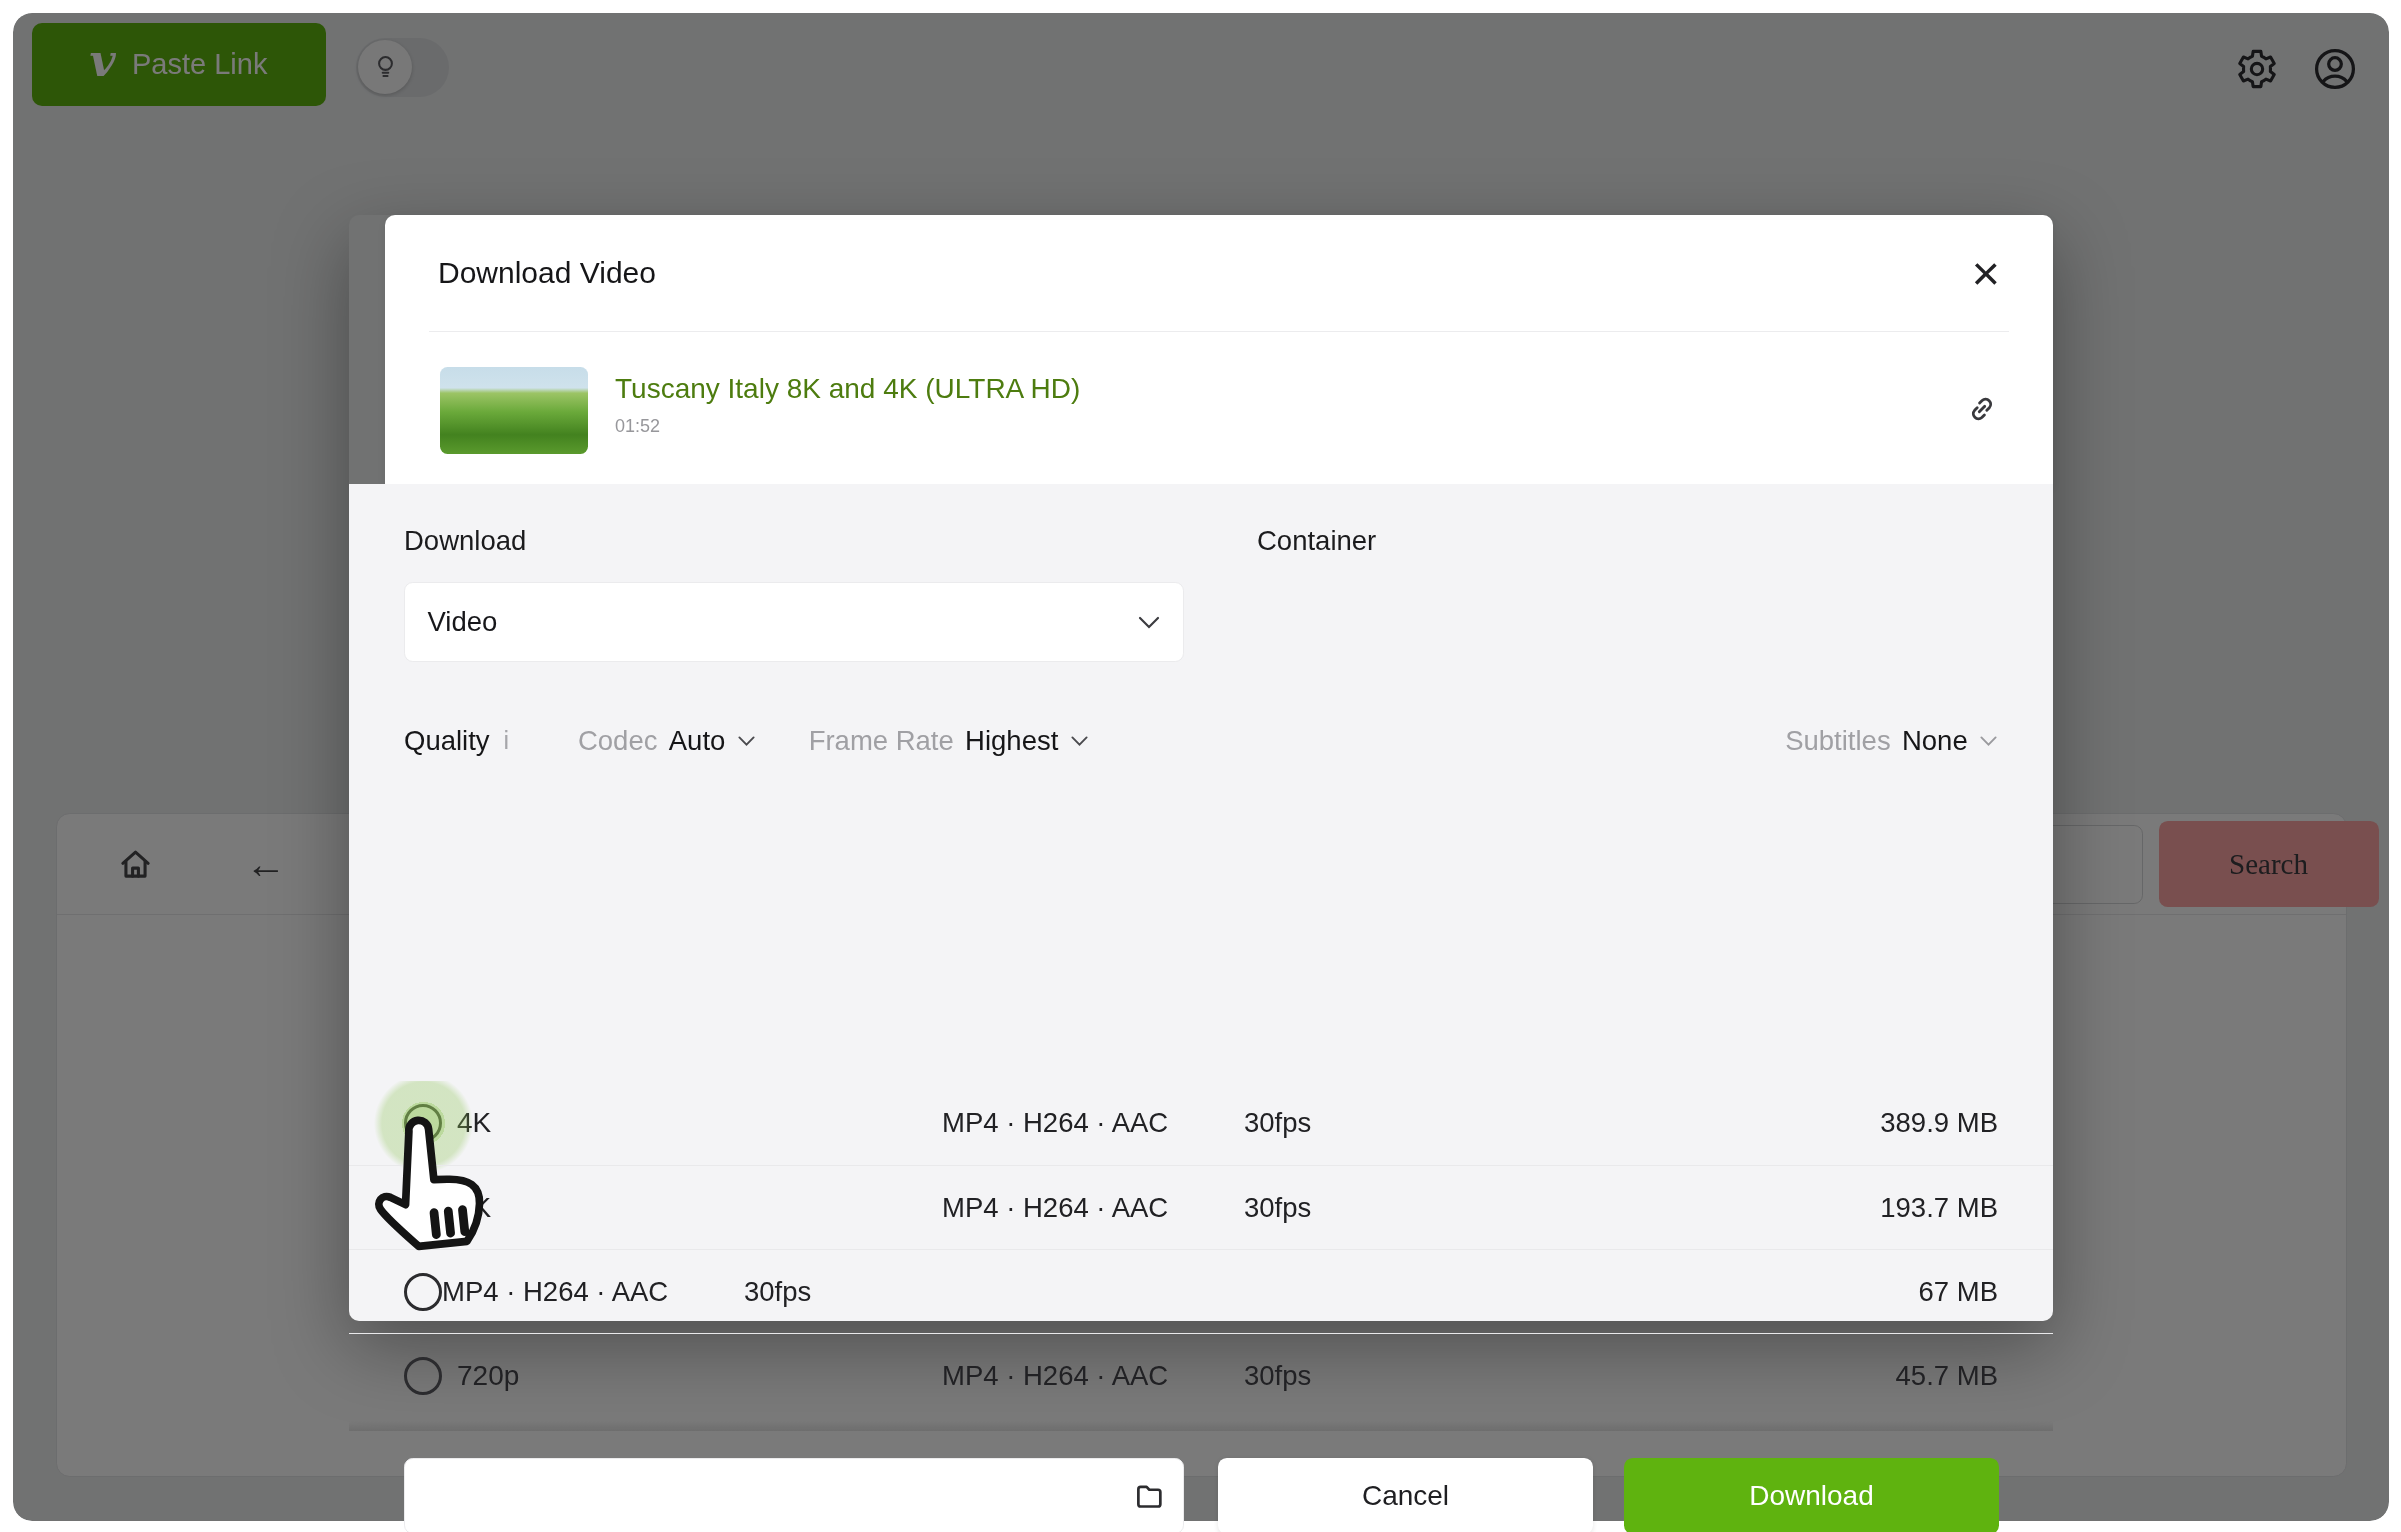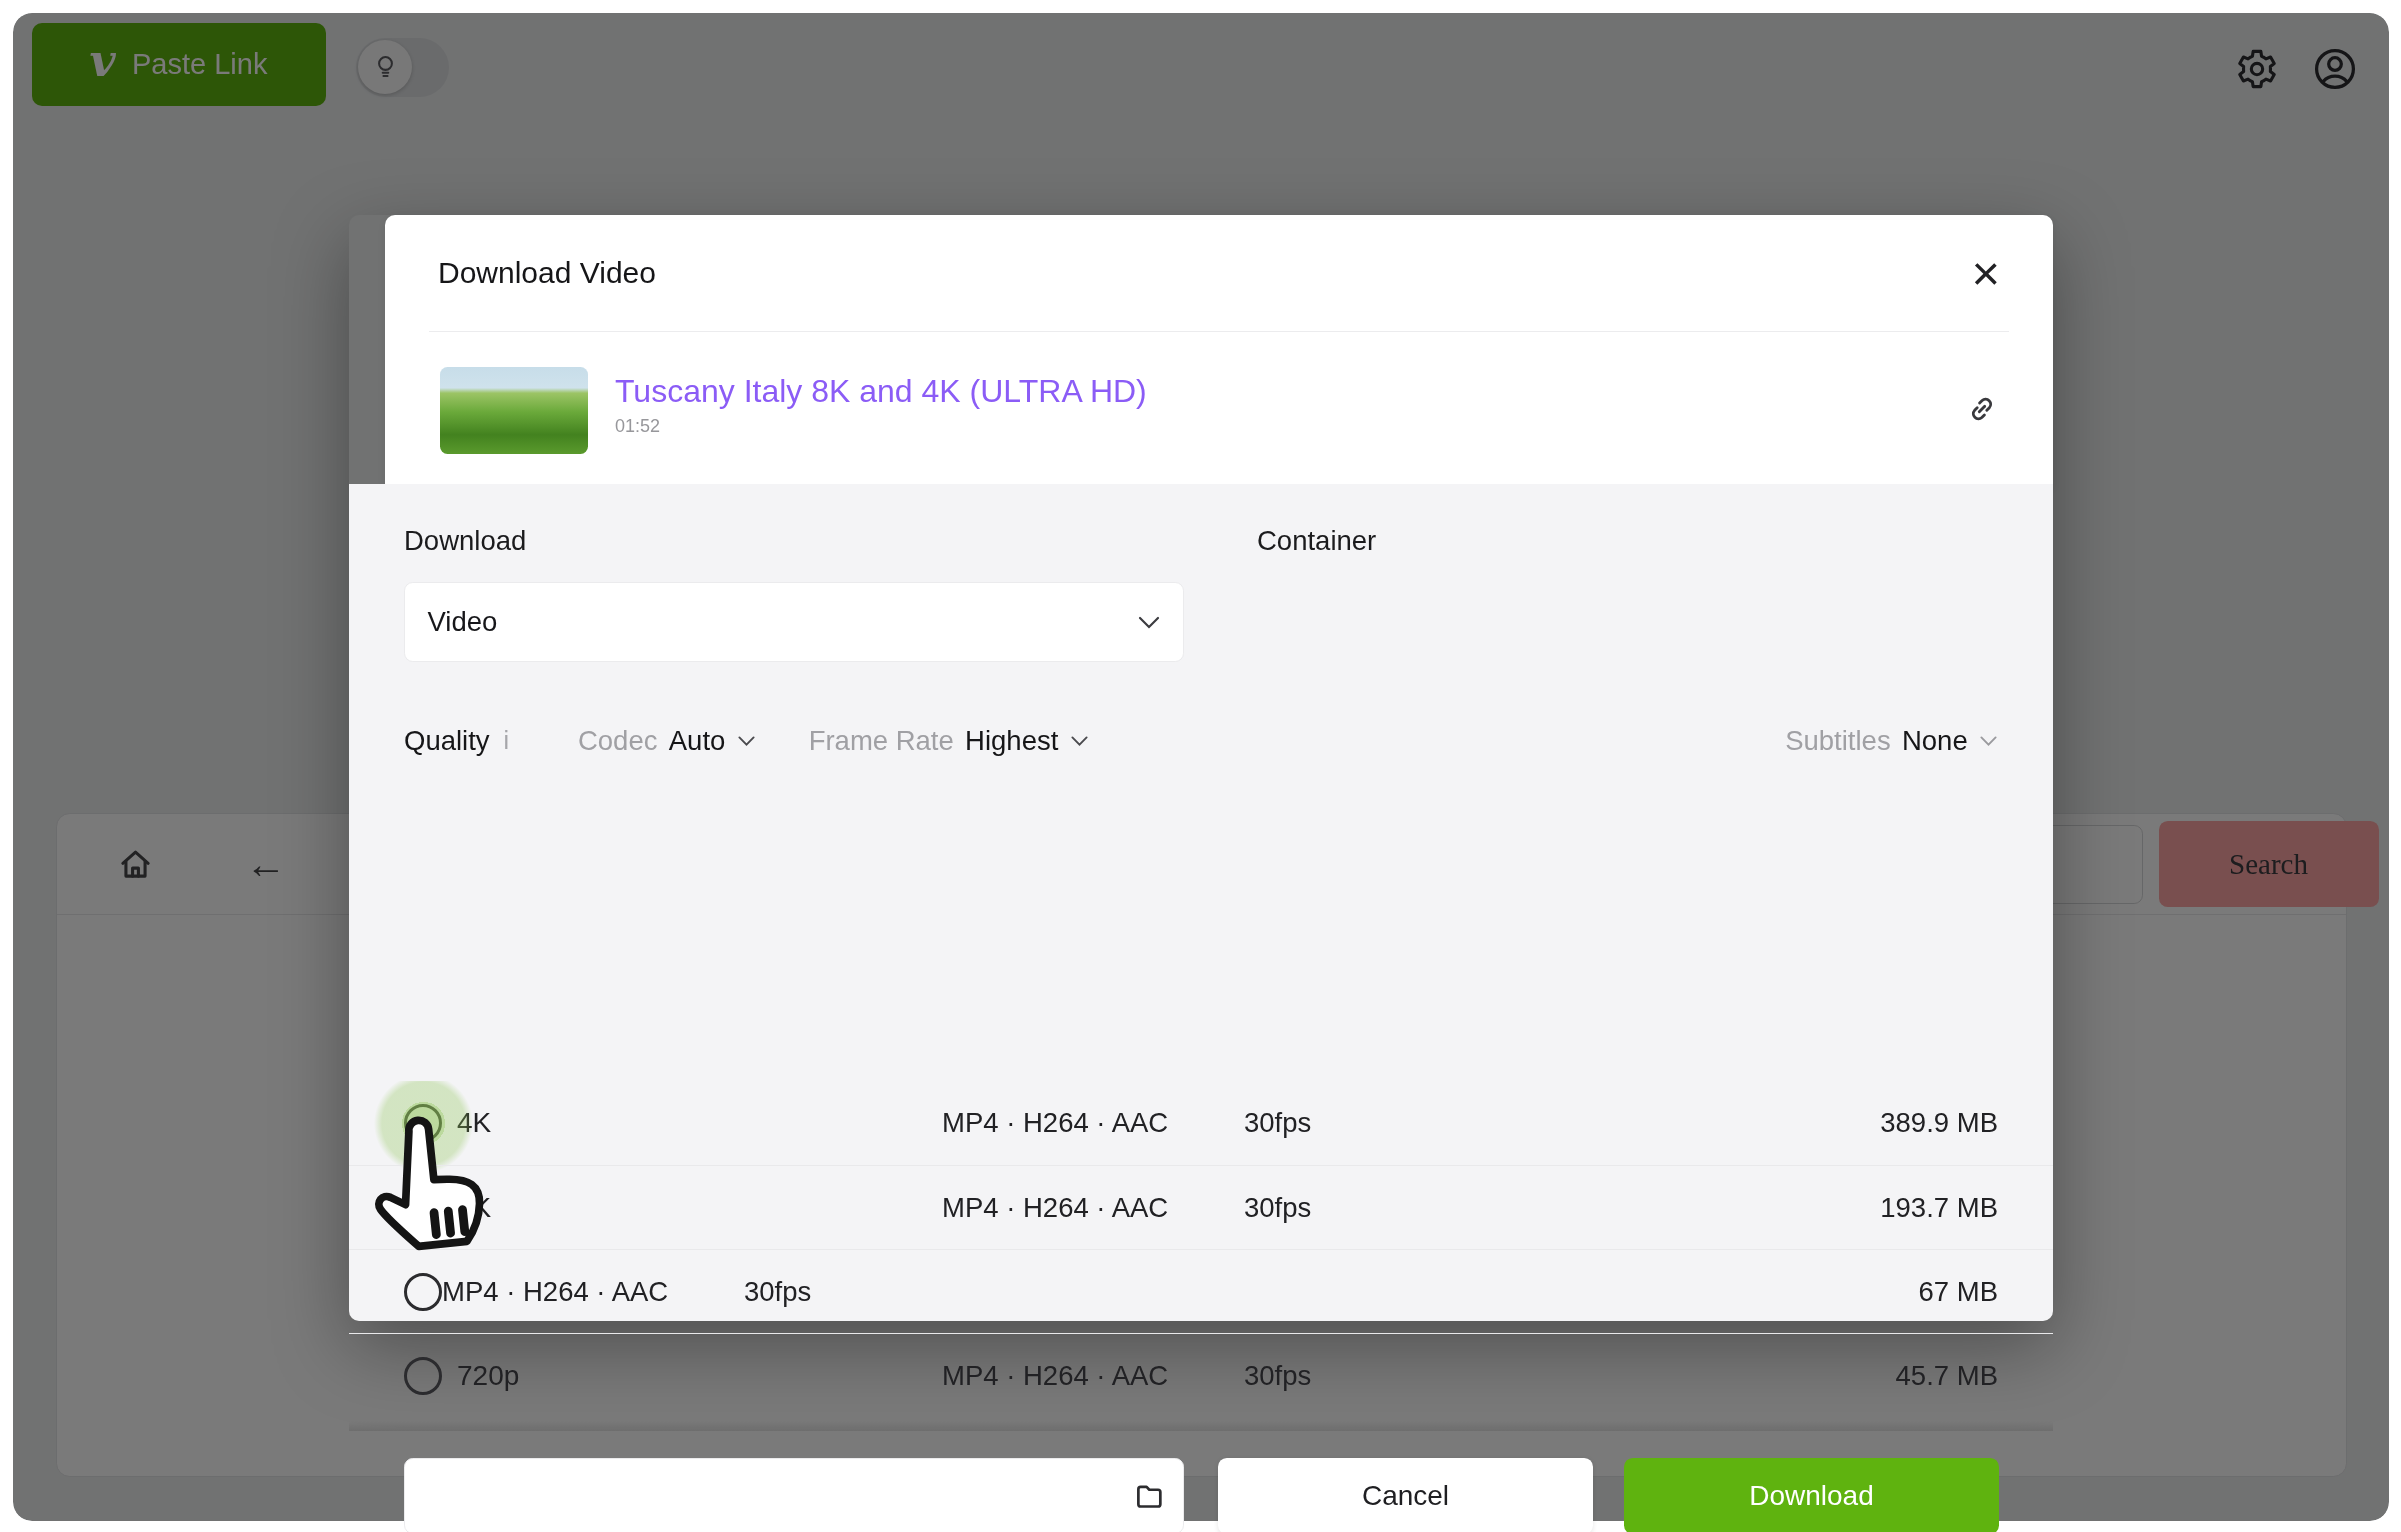--- a/index.html
+++ b/index.html
@@ -42,21 +42,21 @@
     border-radius:10px;box-shadow:0 25px 75px rgba(0,0,0,.35);}
   .m-top{position:absolute;left:0;top:0;right:0;height:269px;background:#ffffff;
     border-radius:10px 10px 0 0;box-shadow:0 3.8px 8.8px rgba(0,0,0,.07);margin-left:36px;}
   .m-header{position:absolute;left:0;top:0;right:0;height:116px;display:flex;align-items:center;
     padding:0 53px;}
   .m-title{font-size:30px;font-weight:500;color:#161618;}
   .m-close{margin-left:auto;font-size:49px;color:#212124;line-height:1;cursor:default;background:none;border:none;padding:0;}
   .m-hdiv{position:absolute;left:44px;right:44px;top:116px;height:1.3px;background:#ececee;}
   .v-thumb{position:absolute;left:55px;top:152px;width:148px;height:87px;border-radius:7.5px;overflow:hidden;
     background:linear-gradient(180deg,#c7dde9 0%,#cfe2ec 24%,#9cc465 30%,#6aa93a 52%,#43821f 78%,#5a9a2d 100%);}
-  .v-title{position:absolute;left:230px;top:158px;font-size:32px;color:#8b5cf6;}
+  .v-title{position:absolute;left:230px;top:158px;font-size:28px;color:#4d7c0f;}
   .v-duration{position:absolute;left:230px;top:201px;font-size:18px;color:#97979b;}
   .v-link{position:absolute;right:53px;top:176px;color:#39393d;background:none;border:none;padding:0;}
 
   .m-body{position:absolute;left:0;top:269px;right:0;bottom:0;background:#f4f4f6;
     border-radius:0 0 10px 10px;text-decoration:underline;}
   .sec-label{position:absolute;top:41px;font-size:27.5px;color:#1b1b1d;}
   .select{position:absolute;top:98px;height:80px;background:#fff;border:1.3px solid #ebebed;
     border-radius:8.8px;display:flex;align-items:center;padding:0 22.5px;font-size:27.5px;color:#17171a;}
   .select .chev{margin-left:auto;}
   .chev svg{display:block;}

